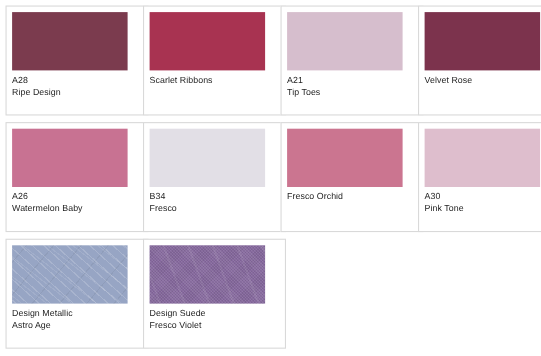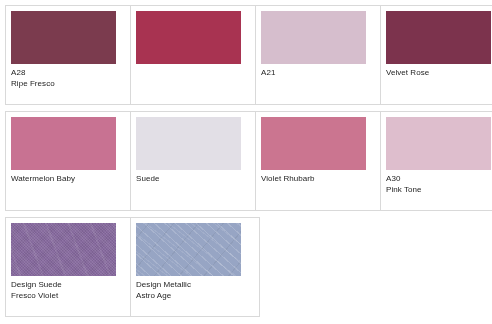--- a/index.html
+++ b/index.html
@@ -96,72 +96,76 @@
   .code, .name { display: block; white-space: nowrap; }
 </style>
 </head>
 <body>
 
 <div id="grid">
     <div class="card">
       <div class="swatch" style="background-color: rgb(123, 59, 78);"></div>
       <div class="caption">
         <span class="code">A28</span>
-        <span class="name">Ripe Fresco</span>
+        <span class="name">Ripe Design</span>
       </div>
     </div>
     <div class="card">
       <div class="swatch" style="background-color: rgb(168, 51, 81);"></div>
       <div class="caption">
+        <span class="name">Scarlet Ribbons</span>
       </div>
     </div>
     <div class="card">
       <div class="swatch" style="background-color: rgb(214, 190, 205);"></div>
       <div class="caption">
         <span class="code">A21</span>
+        <span class="name">Tip Toes</span>
       </div>
     </div>
     <div class="card">
       <div class="swatch" style="background-color: rgb(124, 51, 77);"></div>
       <div class="caption">
         <span class="name">Velvet Rose</span>
       </div>
     </div>
     <div class="card">
       <div class="swatch" style="background-color: rgb(200, 114, 146);"></div>
       <div class="caption">
+        <span class="code">A26</span>
         <span class="name">Watermelon Baby</span>
       </div>
     </div>
     <div class="card">
       <div class="swatch" style="background-color: rgb(226, 223, 230);"></div>
       <div class="caption">
-        <span class="name">Suede</span>
+        <span class="code">B34</span>
+        <span class="name">Fresco</span>
       </div>
     </div>
     <div class="card">
       <div class="swatch" style="background-color: rgb(203, 117, 144);"></div>
       <div class="caption">
-        <span class="name">Violet Rhubarb</span>
+        <span class="name">Fresco Orchid</span>
       </div>
     </div>
     <div class="card">
       <div class="swatch" style="background-color: rgb(222, 190, 205);"></div>
       <div class="caption">
         <span class="code">A30</span>
         <span class="name">Pink Tone</span>
       </div>
     </div>
     <div class="card">
+      <div class="swatch tex-metallic" style="background-color: rgb(151, 165, 196);"></div>
+      <div class="caption">
+        <span class="code">Design Metallic</span>
+        <span class="name">Astro Age</span>
+      </div>
+    </div>
+    <div class="card">
       <div class="swatch tex-suede" style="background-color: rgb(134, 105, 158);"></div>
       <div class="caption">
         <span class="code">Design Suede</span>
         <span class="name">Fresco Violet</span>
       </div>
     </div>
-    <div class="card">
-      <div class="swatch tex-metallic" style="background-color: rgb(151, 165, 196);"></div>
-      <div class="caption">
-        <span class="code">Design Metallic</span>
-        <span class="name">Astro Age</span>
-      </div>
-    </div>
   </div>
 
 </body></html>

